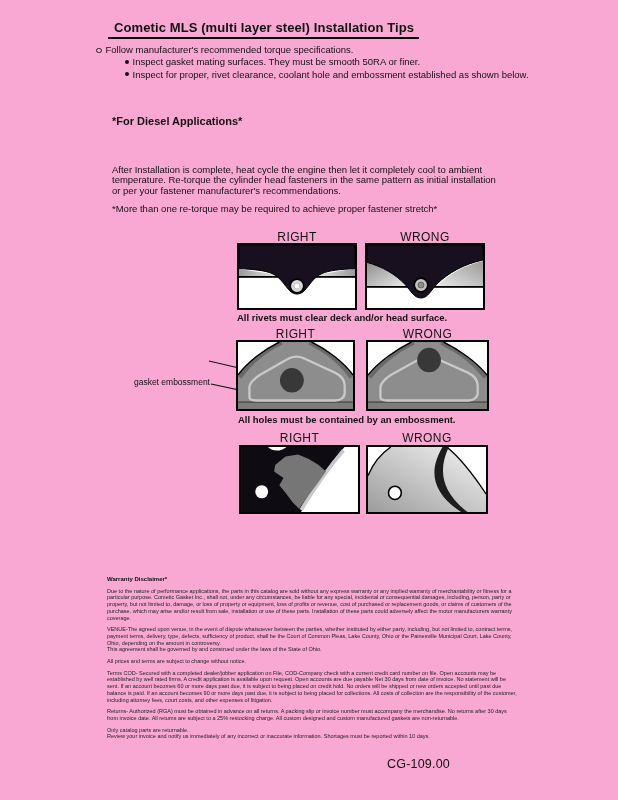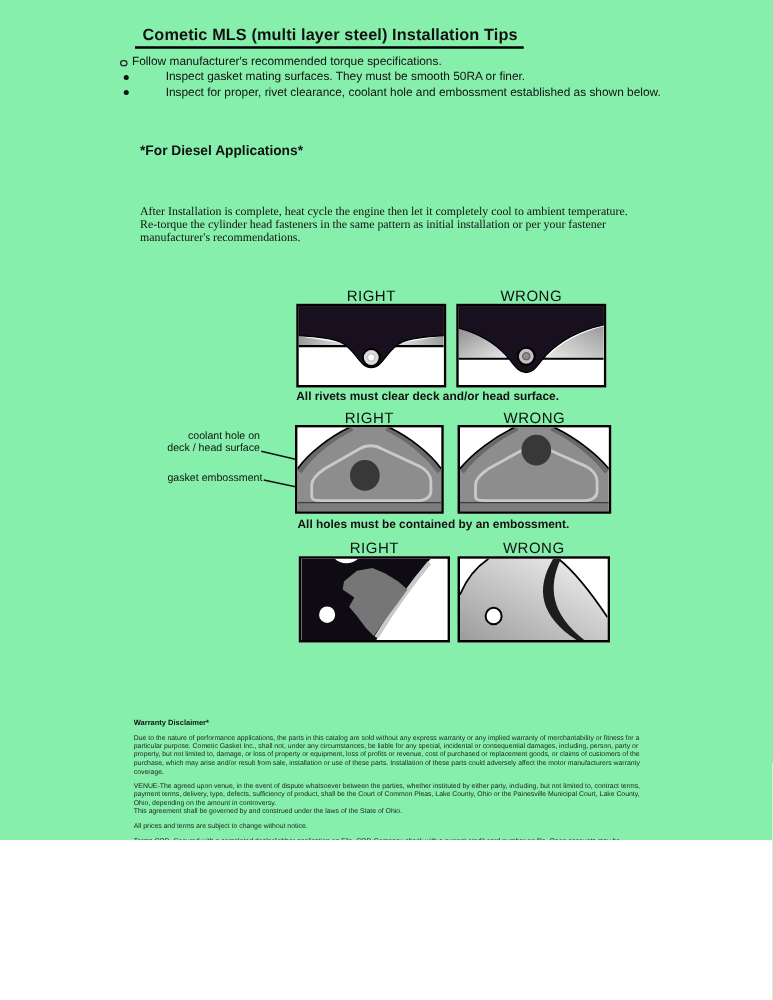--- a/index.html
+++ b/index.html
@@ -1,27 +1,27 @@
 <!DOCTYPE html>
 <html><head>
 <meta charset="utf-8">
 <style>
   html,body{margin:0;padding:0;background:#fff;}
-  #page{position:relative;width:618px;height:672px;background:#86efac;overflow:hidden;
+  #page{position:relative;width:618px;height:800px;background:#f9a8d4;overflow:hidden;
         font-family:"Liberation Sans","DejaVu Sans",sans-serif;color:#111;}
   .abs{position:absolute;}
   
   .title{top:20px;left:108px;font-size:13px;font-weight:bold;letter-spacing:.1px;
          border-bottom:2px solid #000;padding:0 5px 2px 6px;}
   
   .tips{top:44px;left:96px;width:440px;font-size:9.5px;line-height:12.4px;}
   .tip{display:flex;align-items:flex-start;}
   .ring{flex:0 0 auto;width:3.5px;height:3.5px;border:1px solid #222;border-radius:50%;
         margin:3.6px 4px 0 0;}
-  .sub{margin-left:3px;gap:26px;}
+  .sub{margin-left:29px;}
   .dot{flex:0 0 auto;width:4px;height:4px;background:#111;border-radius:50%;
        margin:3.6px 3.5px 0 0;}
   
   .h2{top:115px;left:112px;font-size:11px;font-weight:bold;}
   .para{left:112px;width:400px;font-size:9.5px;line-height:10.4px;}
   
   .rw{font-size:12px;letter-spacing:.4px;text-align:center;}
   .cap{font-size:9.5px;font-weight:600;line-height:11px;white-space:pre-line;}
   .panel{border:2px solid #000;background:#fff;}
   .panel svg{display:block;width:100%;height:100%;}
@@ -48,21 +48,22 @@
       <span class="dot"></span>
       <span>Inspect gasket mating surfaces.  They must be smooth 50RA or finer.</span>
     </div>
     <div class="tip sub">
       <span class="dot"></span>
       <span>Inspect for proper, rivet clearance, coolant hole and embossment established as shown below.</span>
     </div>
   </div>
 
   <div class="abs h2">*For Diesel Applications*</div>
-  <div class="abs para" style="top:165px;width:392px;font-family:Liberation Serif, serif;">After Installation is complete, heat cycle the engine then let it completely cool to ambient temperature. Re-torque the cylinder head fasteners in the same pattern as initial installation or per your fastener manufacturer's recommendations.</div>
+  <div class="abs para" style="top:165px;width:392px;">After Installation is complete, heat cycle the engine then let it completely cool to ambient temperature. Re-torque the cylinder head fasteners in the same pattern as initial installation or per your fastener manufacturer's recommendations.</div>
+  <div class="abs para" style="top:204px;">*More than one re-torque may be required to achieve proper fastener stretch*</div>
 
   <div class="abs rw" style="top:230px;left:237px;width:120px;">RIGHT</div>
   <div class="abs rw" style="top:230px;left:365px;width:120px;">WRONG</div>
 
   <div class="abs panel" style="top:243px;left:237px;width:116px;height:63px;">
     <svg viewBox="0 0 116 63" preserveAspectRatio="none">
       <defs>
         <linearGradient id="wgL" x1="0" y1="0" x2="1" y2="0">
           <stop offset="0" stop-color="#9a9a9a"></stop>
             <stop offset="1" stop-color="#e3e3e3"></stop>
@@ -102,22 +103,20 @@
       <circle cx="54" cy="40" r="6.8" fill="#c2c2c2" stroke="#000" stroke-width="1.7"></circle>
       <circle cx="54" cy="40" r="3" fill="#8d8d8d" stroke="#555" stroke-width="0.8"></circle>
     </svg>
   </div>
 
   <div class="abs cap" style="top:312px;left:237px;">All rivets must clear deck and/or head surface.</div>
 
   <div class="abs rw" style="top:327px;left:236px;width:119px;">RIGHT</div>
   <div class="abs rw" style="top:327px;left:366px;width:123px;">WRONG</div>
 
-  <div class="abs ann" style="top:344px;left:100px;width:108px;">coolant hole on
-deck / head surface</div>
   <div class="abs ann" style="top:378px;left:100px;width:110px;">gasket embossment</div>
   <svg class="abs" style="top:354px;left:205px;width:92px;height:46px;" viewBox="0 0 92 46">
     <line x1="4" y1="7" x2="85" y2="26" stroke="#111" stroke-width="1.1"></line>
     <line x1="6" y1="30" x2="53" y2="40" stroke="#111" stroke-width="1.1"></line>
   </svg>
 
   <div class="abs panel" style="top:340px;left:236px;width:115px;height:67px;">
     <svg viewBox="0 0 111 63" preserveAspectRatio="none">
       <rect x="0" y="0" width="111" height="63" fill="#8d8d8d"></rect>
       <rect x="0" y="56" width="111" height="7" fill="#7c7c7c"></rect>

